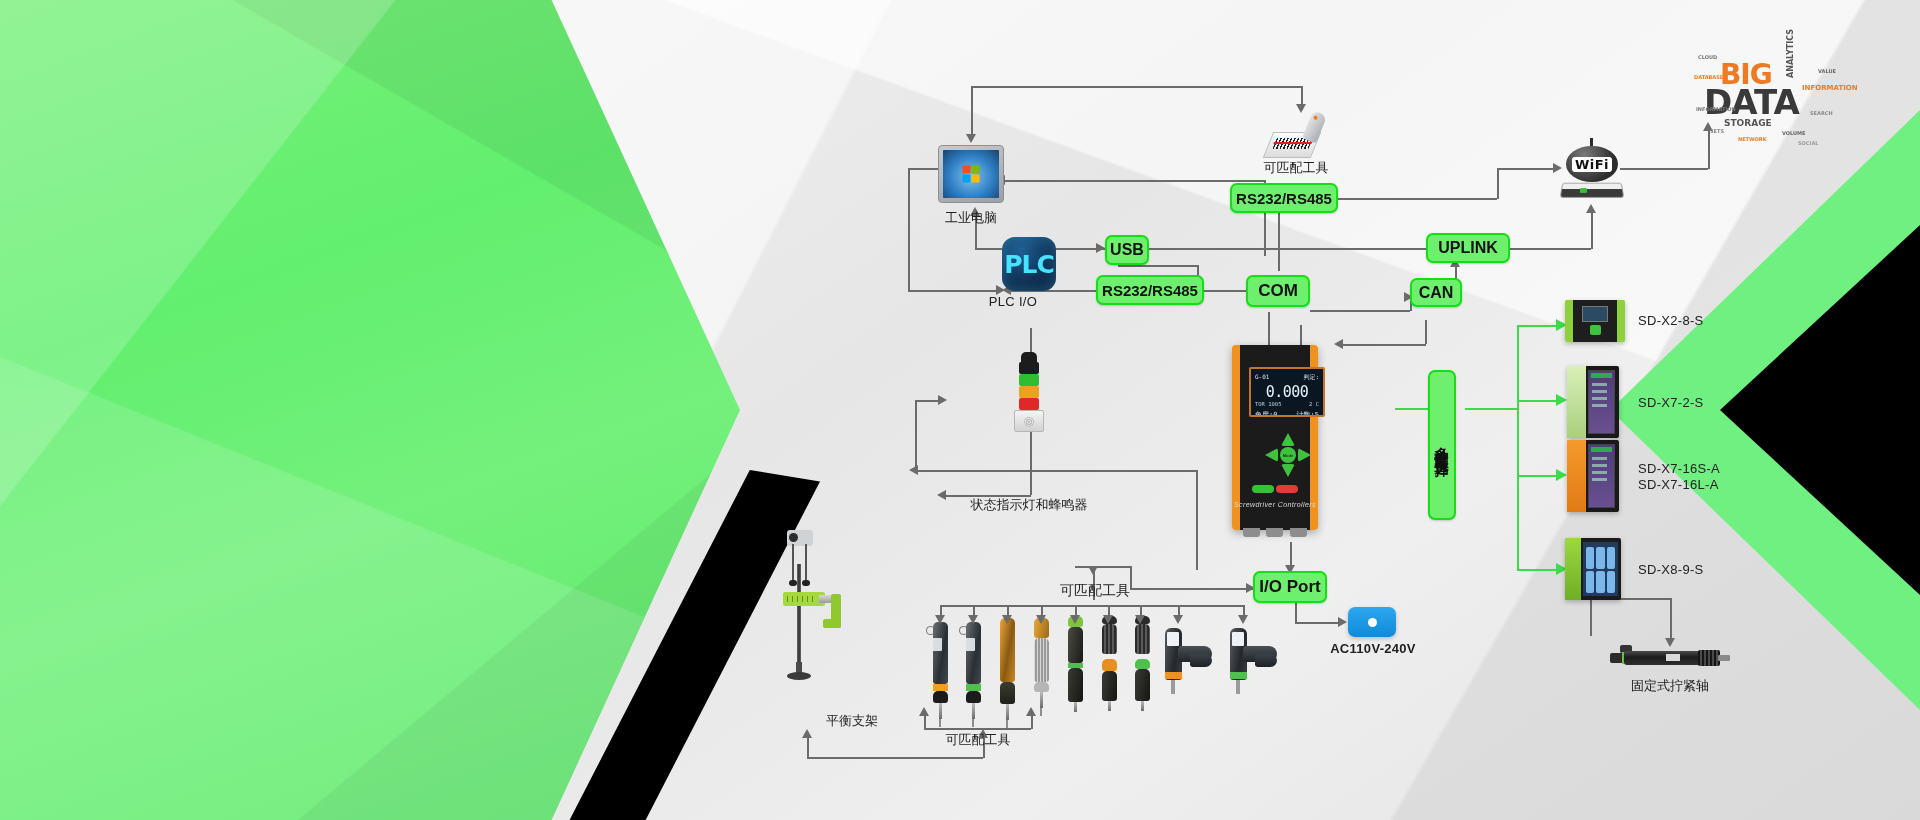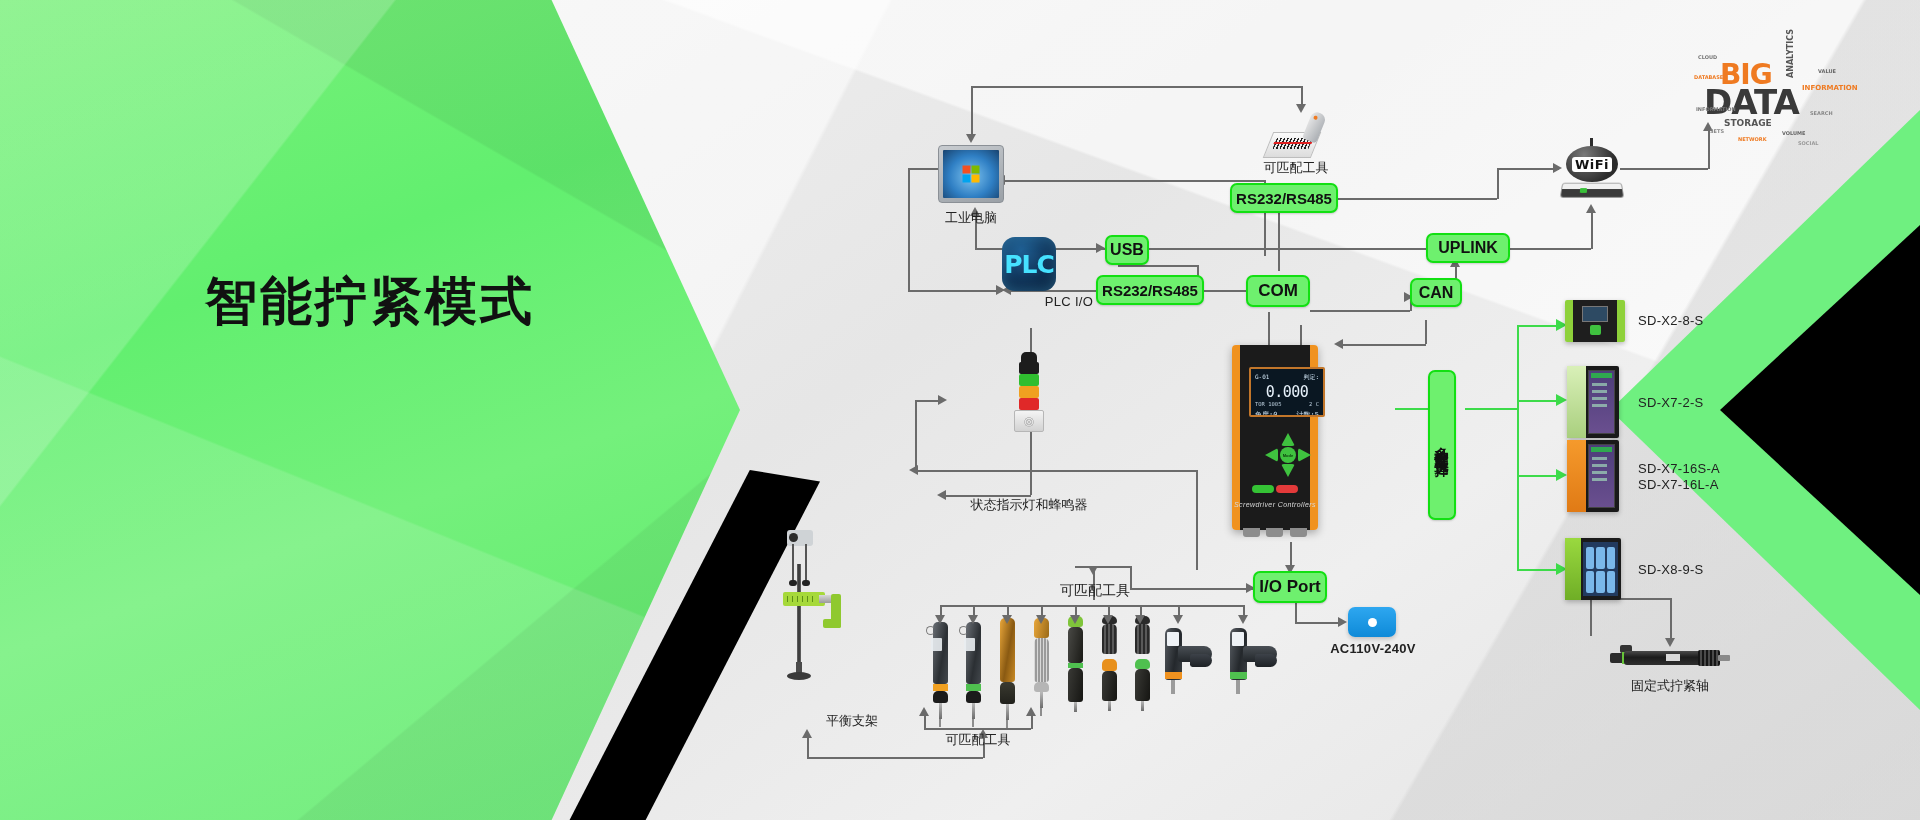--- a/index.html
+++ b/index.html
@@ -351,21 +351,20 @@
 
   <div class="bg-base"></div>
   <div class="green-wedge">
     <div class="green-wedge-facets"></div>
   </div>
   <div class="black-slash"></div>
   <div class="right-green"></div>
   <div class="right-black"></div>
 
   <div class="hero">
-    <div class="hero-title">智能拧紧模式</div>
   </div>
 
   <div class="ln lv" style="left:971px;top:86px;width:1.6px;height:2px"></div>
   <div class="ln lh" style="left:971px;top:86px;width:332px"></div>
   <div class="ln lv" style="left:971px;top:86px;height:52px"></div>
   <div class="arw d" style="left:966px;top:134px"></div>
   <div class="ln lv" style="left:1301px;top:86px;height:22px"></div>
   <div class="arw d" style="left:1296px;top:104px"></div>
 
   <div class="ln lv" style="left:1264px;top:180px;height:76px"></div>
@@ -520,21 +519,21 @@
     <div class="bcr">
       <div class="bcr-card"></div>
       <div class="bcr-gun"></div>
     </div>
   </div>
   <div class="lbl" style="left:1240px;top:159px;width:112px">可匹配工具</div>
 
   <div class="node" style="left:1002px;top:237px">
     <div class="plc-ico">PLC</div>
   </div>
-  <div class="lbl en" style="left:1024px;top:294px;width:90px">PLC I/O</div>
+  <div class="lbl en" style="left:968px;top:294px;width:90px">PLC I/O</div>
 
   <div class="node" style="left:1014px;top:352px">
     <div class="stack">
       <div class="cap"></div>
       <div class="seg" style="background:#1c1c1c"></div>
       <div class="seg" style="background:#2fbe2f"></div>
       <div class="seg" style="background:#f0a020"></div>
       <div class="seg" style="background:#e02828"></div>
       <div class="base"></div>
     </div>

